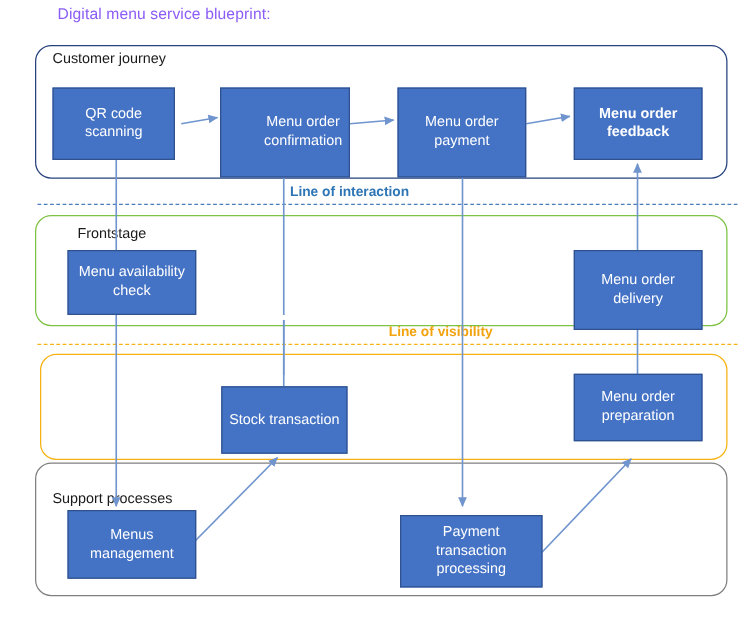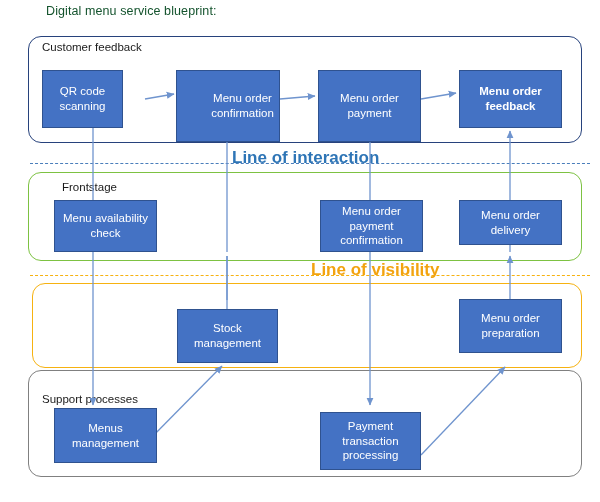--- a/index.html
+++ b/index.html
@@ -13,21 +13,21 @@
   }
   #stage {
     position: relative;
     width: 600px; height: 502px;
     background: #ffffff;
   }
   #title {
     position: absolute;
     left: 46px; top: 4px;
     font-size: 12.5px;
-    color: #14532d;
+    color: #8b5cf6;
     letter-spacing: 0.1px;
     white-space: nowrap;
   }
   
   .lane {
     position: absolute;
     box-sizing: border-box;
     border-style: solid;
     border-width: 1.6px;
     border-radius: 13px;
@@ -52,21 +52,21 @@
   .sep {
     position: absolute;
     height: 0;
     border-top-width: 1.6px;
     border-top-style: dashed;
   }
   #sep-interaction { left: 30px; top: 163px; width: 560px; border-top-color: #4a7ebb; }
   #sep-visibility  { left: 30px; top: 275px; width: 560px; border-top-color: #f6b211; }
   .sep-label {
     position: absolute;
-    font-size: 17px;
+    font-size: 11px;
     font-weight: bold;
     white-space: nowrap;
   }
   #lbl-interaction { left: 232px; top: 148px; color: #2e75b6; }
   #lbl-visibility  { left: 311px; top: 260px; color: #f2a30f; }
 
   
   .node {
     position: absolute;
     box-sizing: border-box;
@@ -93,21 +93,21 @@
 
 <div id="stage">
 
   <div id="title">Digital menu service blueprint:</div>
 
   <div class="lane" id="lane-journey"></div>
   <div class="lane" id="lane-front"></div>
   <div class="lane" id="lane-back"></div>
   <div class="lane" id="lane-support"></div>
 
-  <div class="lane-label" id="label-journey">Customer feedback</div>
+  <div class="lane-label" id="label-journey">Customer journey</div>
   <div class="lane-label" id="label-front">Frontstage</div>
   <div class="lane-label" id="label-support">Support processes</div>
 
   <svg id="wires" viewBox="0 0 600 502">
     <defs>
       <marker id="ah" markerWidth="7" markerHeight="7" refX="5.6" refY="3" orient="auto">
         <path d="M0,0.3 L6,3 L0,5.7 Z" fill="#6f94ce"></path>
       </marker>
     </defs>
     <g stroke="#6f94ce" stroke-width="1.3" fill="none">
@@ -132,54 +132,51 @@
 
       <line x1="421" y1="455" x2="505" y2="367" marker-end="url(#ah)"></line>
     </g>
   </svg>
 
   <div class="sep" id="sep-interaction"></div>
   <div class="sep-label" id="lbl-interaction">Line of interaction</div>
   <div class="sep" id="sep-visibility"></div>
   <div class="sep-label" id="lbl-visibility">Line of visibility</div>
 
-  <div class="node" style="left:42px; top:70px; width:81px; height:58px;">
+  <div class="node" style="left:42px; top:70px; width:98px; height:58px;">
     <span>QR code scanning</span>
   </div>
   <div class="node" style="left:176px; top:70px; width:104px; height:72px;padding-left:33px;">
     <span>Menu order confirmation</span>
   </div>
   <div class="node" style="left:318px; top:70px; width:103px; height:72px;">
     <span>Menu order payment</span>
   </div>
   <div class="node" style="left:459px; top:70px; width:103px; height:58px;font-weight:bold;">
     <span>Menu order feedback</span>
   </div>
 
   <div class="node" style="left:42px; top:200px; width:103px; height:52px;margin-left:12px;">
     <span>Menu availability check</span>
   </div>
-  <div class="node" style="left:320px; top:200px; width:103px; height:52px;">
-    <span>Menu order payment confirmation</span>
-  </div>
-  <div class="node" style="left:459px; top:200px; width:103px; height:45px;">
+  <div class="node" style="left:459px; top:200px; width:103px; height:64px;">
     <span>Menu order delivery</span>
   </div>
 
   <div class="node" style="left:177px; top:309px; width:101px; height:54px;">
-    <span>Stock management</span>
+    <span>Stock transaction</span>
   </div>
   <div class="node" style="left:459px; top:299px; width:103px; height:54px;">
     <span>Menu order preparation</span>
   </div>
 
   <div class="node" style="left:42px; top:408px; width:103px; height:55px;margin-left:12px;">
     <span>Menus management</span>
   </div>
-  <div class="node" style="left:320px; top:412px; width:101px; height:58px;">
+  <div class="node" style="left:320px; top:412px; width:114px; height:58px;">
     <span>Payment transaction processing</span>
   </div>
 
   <svg id="wires-front" viewBox="0 0 600 502">
     <g stroke="#6f94ce" stroke-width="1.3" fill="none">
       <line x1="227" y1="300" x2="227" y2="256"></line>
     </g>
   </svg>
 
 </div>

